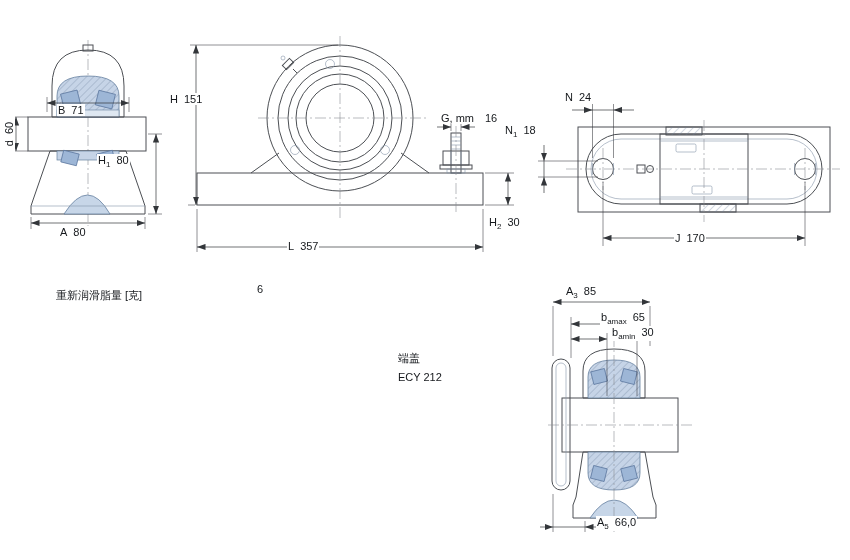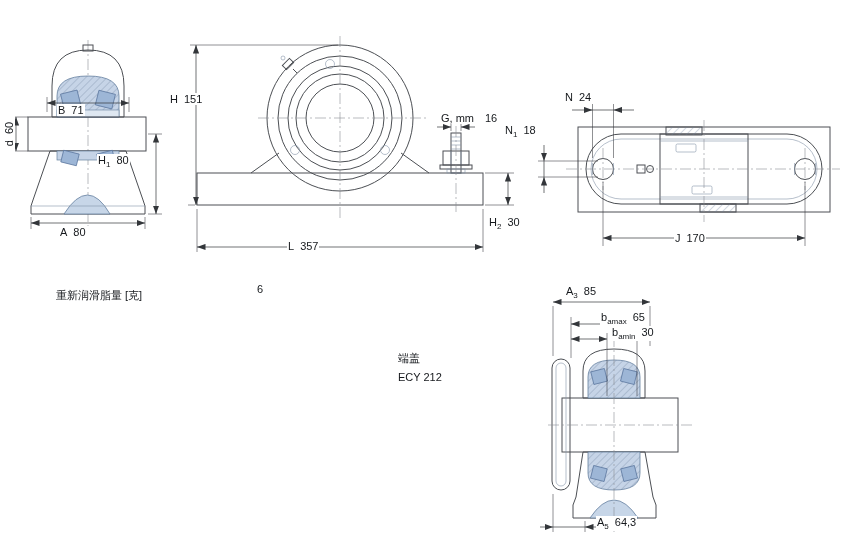--- a/index.html
+++ b/index.html
@@ -282,20 +282,20 @@
   <div class="lbl" style="left:504px;top:124px"><span>N</span><sub>1</sub><span class="val">18</span></div>
 
   <div class="lbl" style="left:674px;top:232px"><span>J</span><span class="val">170</span></div>
 
   <div class="lbl" style="left:565px;top:285px"><span>A</span><sub>3</sub><span class="val">85</span></div>
 
   <div class="lbl" style="left:600px;top:311px"><span>b</span><sub>amax</sub><span class="val">65</span></div>
 
   <div class="lbl" style="left:611px;top:326px"><span>b</span><sub>amin</sub><span class="val">30</span></div>
 
-  <div class="lbl" style="left:596px;top:516px"><span>A</span><sub>5</sub><span class="val">64,3</span></div>
+  <div class="lbl" style="left:596px;top:516px"><span>A</span><sub>5</sub><span class="val">66,0</span></div>
 
   <div class="lbl" style="left:55px;top:289px">重新润滑脂量 [克]</div>
   <div class="lbl" style="left:256px;top:283px">6</div>
   <div class="lbl" style="left:397px;top:352px">端盖</div>
   <div class="lbl" style="left:397px;top:371px">ECY 212</div>
 
 </div>
 
 </body></html>

